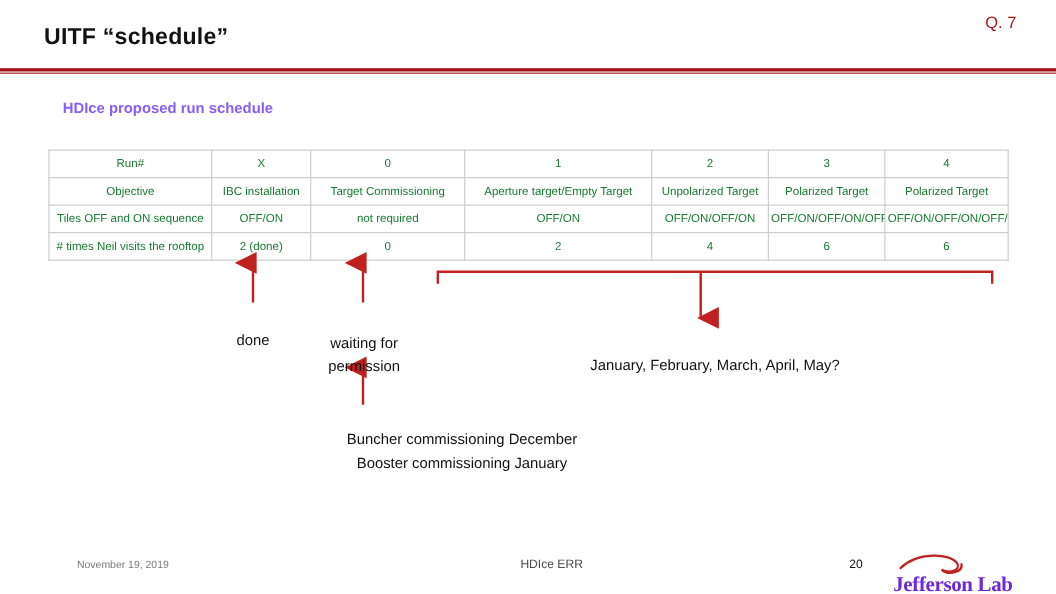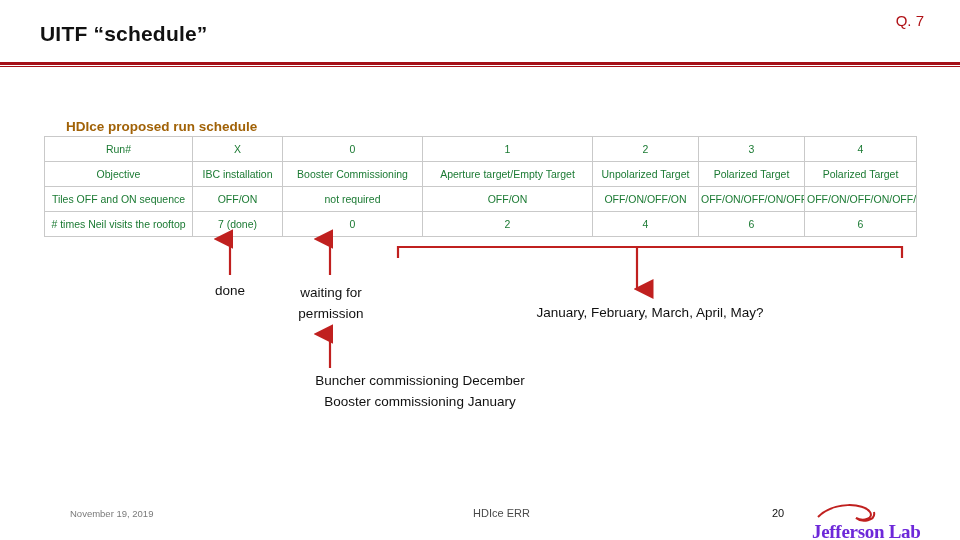--- a/index.html
+++ b/index.html
@@ -52,25 +52,24 @@
     right: 0;
     top: 66px;
     height: 1px;
     background: #a51017;
   }
 
   
   .subtitle {
     position: absolute;
     left: 57px;
-    top: 119px;
+    top: 91px;
     font-size: 13.5px;
-    color: #a16207;
+    color: #8b5cf6;
     font-weight: bold;
-    margin-left: 9px;
   }
 
   
   .table-wrap {
     position: absolute;
     left: 44px;
     top: 136px;
     width: 872px;
   }
   table.schedule {
@@ -110,20 +109,21 @@
     width: 960px;
     height: 540px;
     pointer-events: none;
   }
   .ann-text {
     position: absolute;
     color: #111111;
     font-size: 13.5px;
     text-align: center;
     line-height: 1.55;
+    margin-top: 19px;
   }
   .ann-done {
     left: 180px;
     top: 281px;
     width: 100px;
   }
   .ann-waiting {
     left: 272px;
     top: 283px;
     width: 118px;
@@ -211,38 +211,38 @@
           <td>X</td>
           <td>0</td>
           <td>1</td>
           <td>2</td>
           <td>3</td>
           <td>4</td>
         </tr>
         <tr>
           <td class="rowlabel">Objective</td>
           <td>IBC installation</td>
-          <td>Booster Commissioning</td>
+          <td>Target Commissioning</td>
           <td>Aperture target/Empty Target</td>
           <td>Unpolarized Target</td>
           <td>Polarized Target</td>
           <td>Polarized Target</td>
         </tr>
         <tr>
           <td class="rowlabel">Tiles OFF and ON sequence</td>
           <td>OFF/ON</td>
           <td>not required</td>
           <td>OFF/ON</td>
           <td>OFF/ON/OFF/ON</td>
           <td>OFF/ON/OFF/ON/OFF/ON</td>
           <td>OFF/ON/OFF/ON/OFF/ON</td>
         </tr>
         <tr>
           <td class="rowlabel"># times Neil visits the rooftop</td>
-          <td>7 (done)</td>
+          <td>2 (done)</td>
           <td>0</td>
           <td>2</td>
           <td>4</td>
           <td>6</td>
           <td>6</td>
         </tr>
       </tbody>
     </table>
   </div>
 

